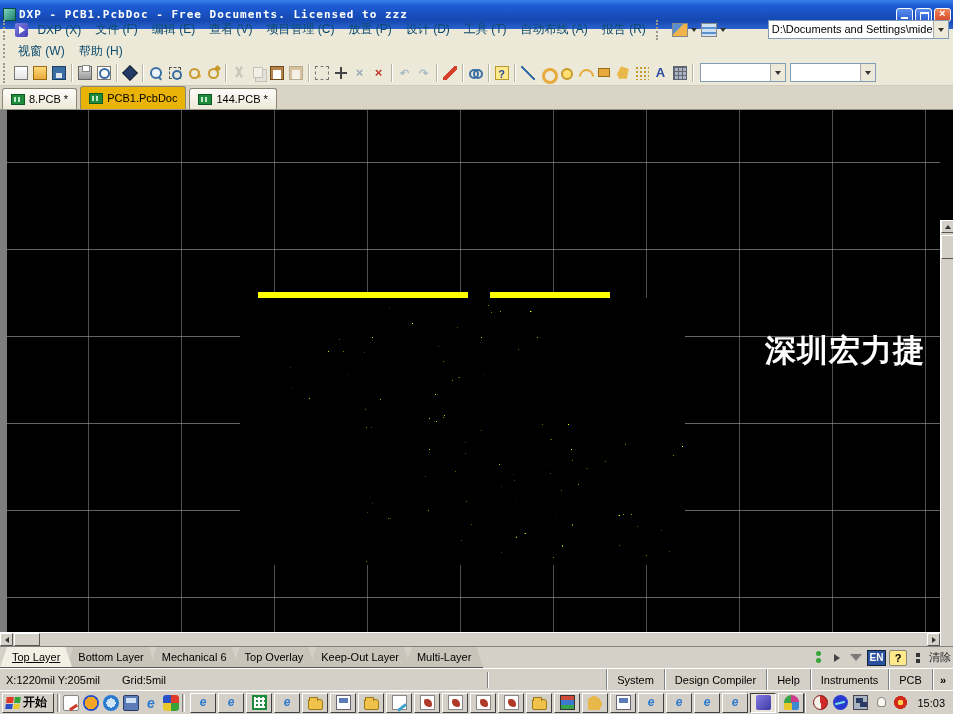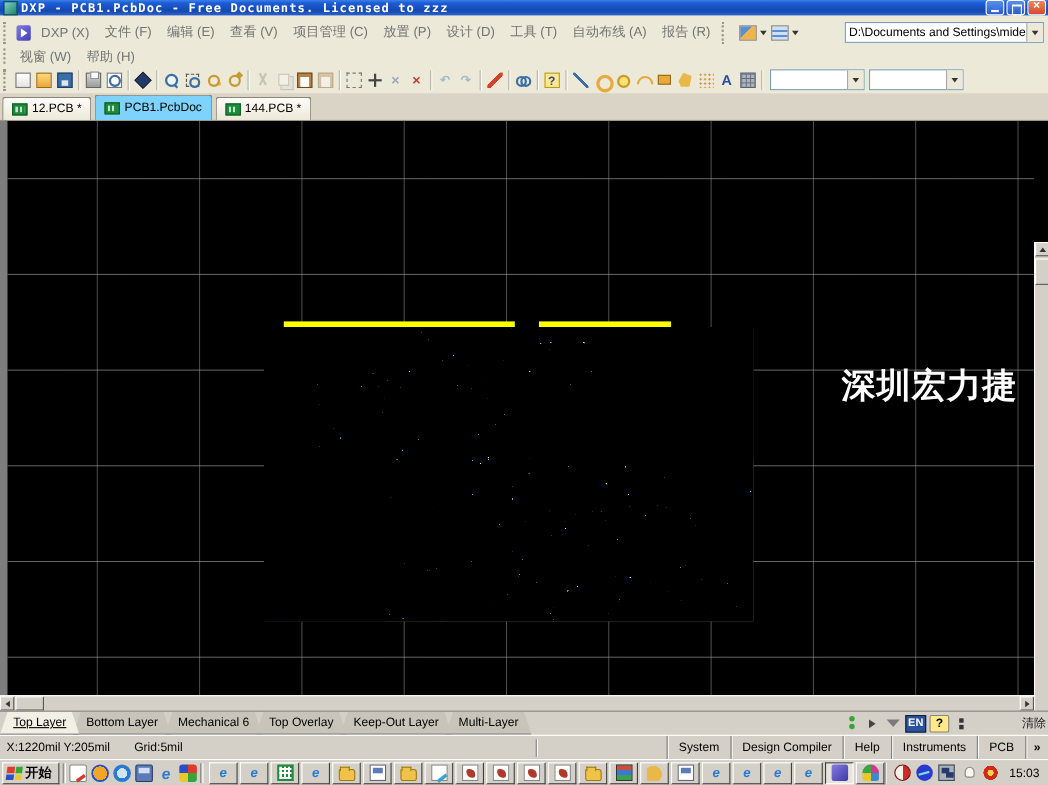--- a/index.html
+++ b/index.html
@@ -1,40 +1,40 @@
 <!DOCTYPE html>
 <html><head>
 <meta charset="utf-8">
 <style>
   * { margin:0; padding:0; box-sizing:border-box; }
   html,body { width:953px; height:714px; overflow:hidden; }
   body { font-family:"Liberation Sans", sans-serif; font-size:12px; }
   #win { position:relative; width:953px; height:714px; background:#ECE9D8; }
 
   
-  .titlebar { position:absolute; left:0; top:0; width:953px; height:14px;
+  .titlebar { position:absolute; left:0; top:0; width:953px; height:29px;
     background:linear-gradient(180deg,#3a80e8 0%,#1d5cd6 20%,#1548b0 70%,#2a63cf 100%);
     display:flex; align-items:center; padding:0 2px; }
   .app-ico { width:13px; height:13px; margin:0 3px 0 1px;
     background:linear-gradient(135deg,#7fd6c2,#1d7f6b); border:1px solid #0c4f41; }
   .titlebar .title { color:#fff; font-family:"DejaVu Sans Mono", monospace;
     font-weight:bold; font-size:11px; letter-spacing:1px; white-space:nowrap; }
   .tb-btns { margin-left:auto; display:flex; gap:2px; }
   .tb-btn { width:17px; height:14px; border-radius:3px; border:1px solid #fff;
     background:linear-gradient(180deg,#5a8ff0,#2a5bd0); position:relative; }
   .tb-btn.close { background:linear-gradient(180deg,#f0855a,#d6492a); }
   .tb-btn::before { content:""; position:absolute; left:4px; top:8px; width:7px; height:2px; background:#fff; }
   .tb-btn.rest::before { top:3px; height:7px; width:7px; background:transparent; border:1px solid #fff; border-top-width:2px; }
   .tb-btn.close::before { content:"\00d7"; background:none; color:#fff; font-weight:bold; font-size:11px; line-height:6px; top:1px; left:4px; }
 
   
   .menurow1 { position:absolute; left:0; top:17px; width:953px; height:25px; display:flex; align-items:center; }
   .menurow2 { position:absolute; left:0; top:42px; width:826px; height:18px; display:flex; align-items:center; }
   .grip { width:5px; height:80%; margin:0 3px; border-left:2px dotted #9a968a; }
-  .menu-item { padding:2px 7px; white-space:nowrap; color:#737373; }
+  .menu-item { padding:2px 7px; white-space:nowrap; color:#0c4a6e; }
   .dxp-ico { width:14px; height:14px; margin:0 2px 0 4px; border-radius:2px;
     background:linear-gradient(135deg,#7d7ce0,#4340b8); position:relative; }
   .dxp-ico::before { content:""; position:absolute; left:4px; top:3px;
     border-left:6px solid #fff; border-top:4px solid transparent; border-bottom:4px solid transparent; }
   .mini-tools { display:flex; align-items:center; margin-left:6px; }
   .mini-tool { display:flex; align-items:center; padding:1px 2px; }
   .mt-ruler { width:16px; height:14px; background:linear-gradient(135deg,#5a8fd0 40%,#f0b24a 40%); border:1px solid #888; }
   .mt-layers { width:16px; height:14px; background:repeating-linear-gradient(180deg,#cfe0f5 0 3px,#5a8fd0 3px 5px); border:1px solid #888; }
   .dd-arrow { width:0; height:0; border-left:3px solid transparent; border-right:3px solid transparent; border-top:4px solid #333; margin-left:3px; }
   .path-combo { margin-left:40px; margin-right:4px; width:188px; height:19px; background:#fff;
@@ -95,21 +95,21 @@
     background-image:linear-gradient(to right,#667 1px,transparent 1px),linear-gradient(to bottom,#667 1px,transparent 1px); background-size:4px 4px; }
   .tb-combo { width:86px; height:19px; background:#fff; border:1px solid #7f9db9; display:flex; margin-left:4px; }
   .tb-combo .val { flex:1; }
 
   
   .doctabs { position:absolute; left:0; top:86px; width:953px; height:24px; background:#d9d4c6;
     display:flex; align-items:flex-end; padding-left:2px; border-bottom:1px solid #9a968a; }
   .doctab { height:21px; display:flex; align-items:center; gap:4px; padding:0 8px;
     background:linear-gradient(180deg,#fdfcf9,#ece9d8); border:1px solid #8a8775; border-bottom:none;
     border-radius:3px 3px 0 0; margin-right:3px; font-size:11px; white-space:nowrap; }
-  .doctab.active { background:#7dd3fc; height:23px; font-weight:normal; }
+  .doctab.active { background:#eab308; height:23px; font-weight:normal; }
   .chip-ico { width:14px; height:11px; background:#1e8a3c; border:1px solid #0c5a22; position:relative; }
   .chip-ico::after { content:""; position:absolute; inset:2px; background:repeating-linear-gradient(90deg,#bce8c8 0 2px,transparent 2px 4px); }
 
   
   .workspace { position:absolute; left:0; top:110px; width:953px; height:522px; background:#000; }
   .lstrip { position:absolute; left:0; top:0; width:7px; height:522px; background:#7d7d7d; }
   .pcbarea { position:absolute; left:7px; top:0; right:13px; bottom:0; background:#000; overflow:hidden;
     background-image:
       linear-gradient(to right, rgba(160,160,160,.5) 1px, transparent 1px),
       linear-gradient(to bottom, rgba(185,185,185,.55) 1px, transparent 1px);
@@ -141,21 +141,21 @@
   .lb-right { margin-left:auto; display:flex; align-items:center; gap:3px; padding-right:2px; }
   .ic16 { width:16px; height:16px; position:relative; display:flex; align-items:center; justify-content:center; }
   .ic-dots::before { content:""; width:5px; height:5px; border-radius:50%; background:#37a437; box-shadow:0 7px 0 #37a437; position:absolute; top:1px; }
   .ic-play::before { content:""; border-top:4px solid transparent; border-bottom:4px solid transparent; border-left:6px solid #444; }
   .ic-funnel::before { content:""; border-left:6px solid transparent; border-right:6px solid transparent; border-top:7px solid #7a7a7a; }
   .en-badge { width:19px; height:16px; background:#2a50a0; color:#fff; font-size:10px; font-weight:bold;
     display:flex; align-items:center; justify-content:center; border:1px solid #123; }
   .help-btn { width:18px; height:16px; background:#ffe98a; border:1px solid #8a8775; font-weight:bold; font-size:11px;
     display:flex; align-items:center; justify-content:center; border-radius:2px; }
   .ic-spin::before { content:""; width:4px; height:4px; background:#333; box-shadow:0 6px 0 #333; position:absolute; top:3px; }
-  .clear-lbl { font-size:11px; color:#222; white-space:nowrap;margin-left:44px; }
+  .clear-lbl { font-size:11px; color:#222; white-space:nowrap; }
 
   
   .statusbar { position:absolute; left:0; top:668px; width:953px; height:22px; background:#d4d0c8;
     border-top:1px solid #fff; display:flex; align-items:center; font-size:11px; }
   .sb-coords { padding-left:6px; white-space:nowrap; }
   .sb-grid { padding-left:22px; white-space:nowrap; }
   .sb-div { width:1px; height:16px; background:#808080; box-shadow:1px 0 0 #fff; position:absolute; left:487px; }
   .panels { margin-left:auto; display:flex; align-items:center; height:100%; }
   .panel-btn { padding:0 10px; height:100%; display:flex; align-items:center; border-left:1px solid #808080; box-shadow:inset 1px 0 0 #fff; white-space:nowrap; }
   .panel-btn.more { font-weight:bold; padding:0 7px; }
@@ -369,21 +369,21 @@
       </div>
     <div class="tb-combo">
         <span class="val"></span>
         <span class="combo-btn"></span>
       </div>
   </div>
 
   <div class="doctabs">
     <div class="doctab">
         <span class="chip-ico"></span>
-        <span>12.PCB *</span>
+        <span>8.PCB *</span>
       </div>
     <div class="doctab active">
         <span class="chip-ico"></span>
         <span>PCB1.PcbDoc</span>
       </div>
     <div class="doctab">
         <span class="chip-ico"></span>
         <span>144.PCB *</span>
       </div>
   </div>

